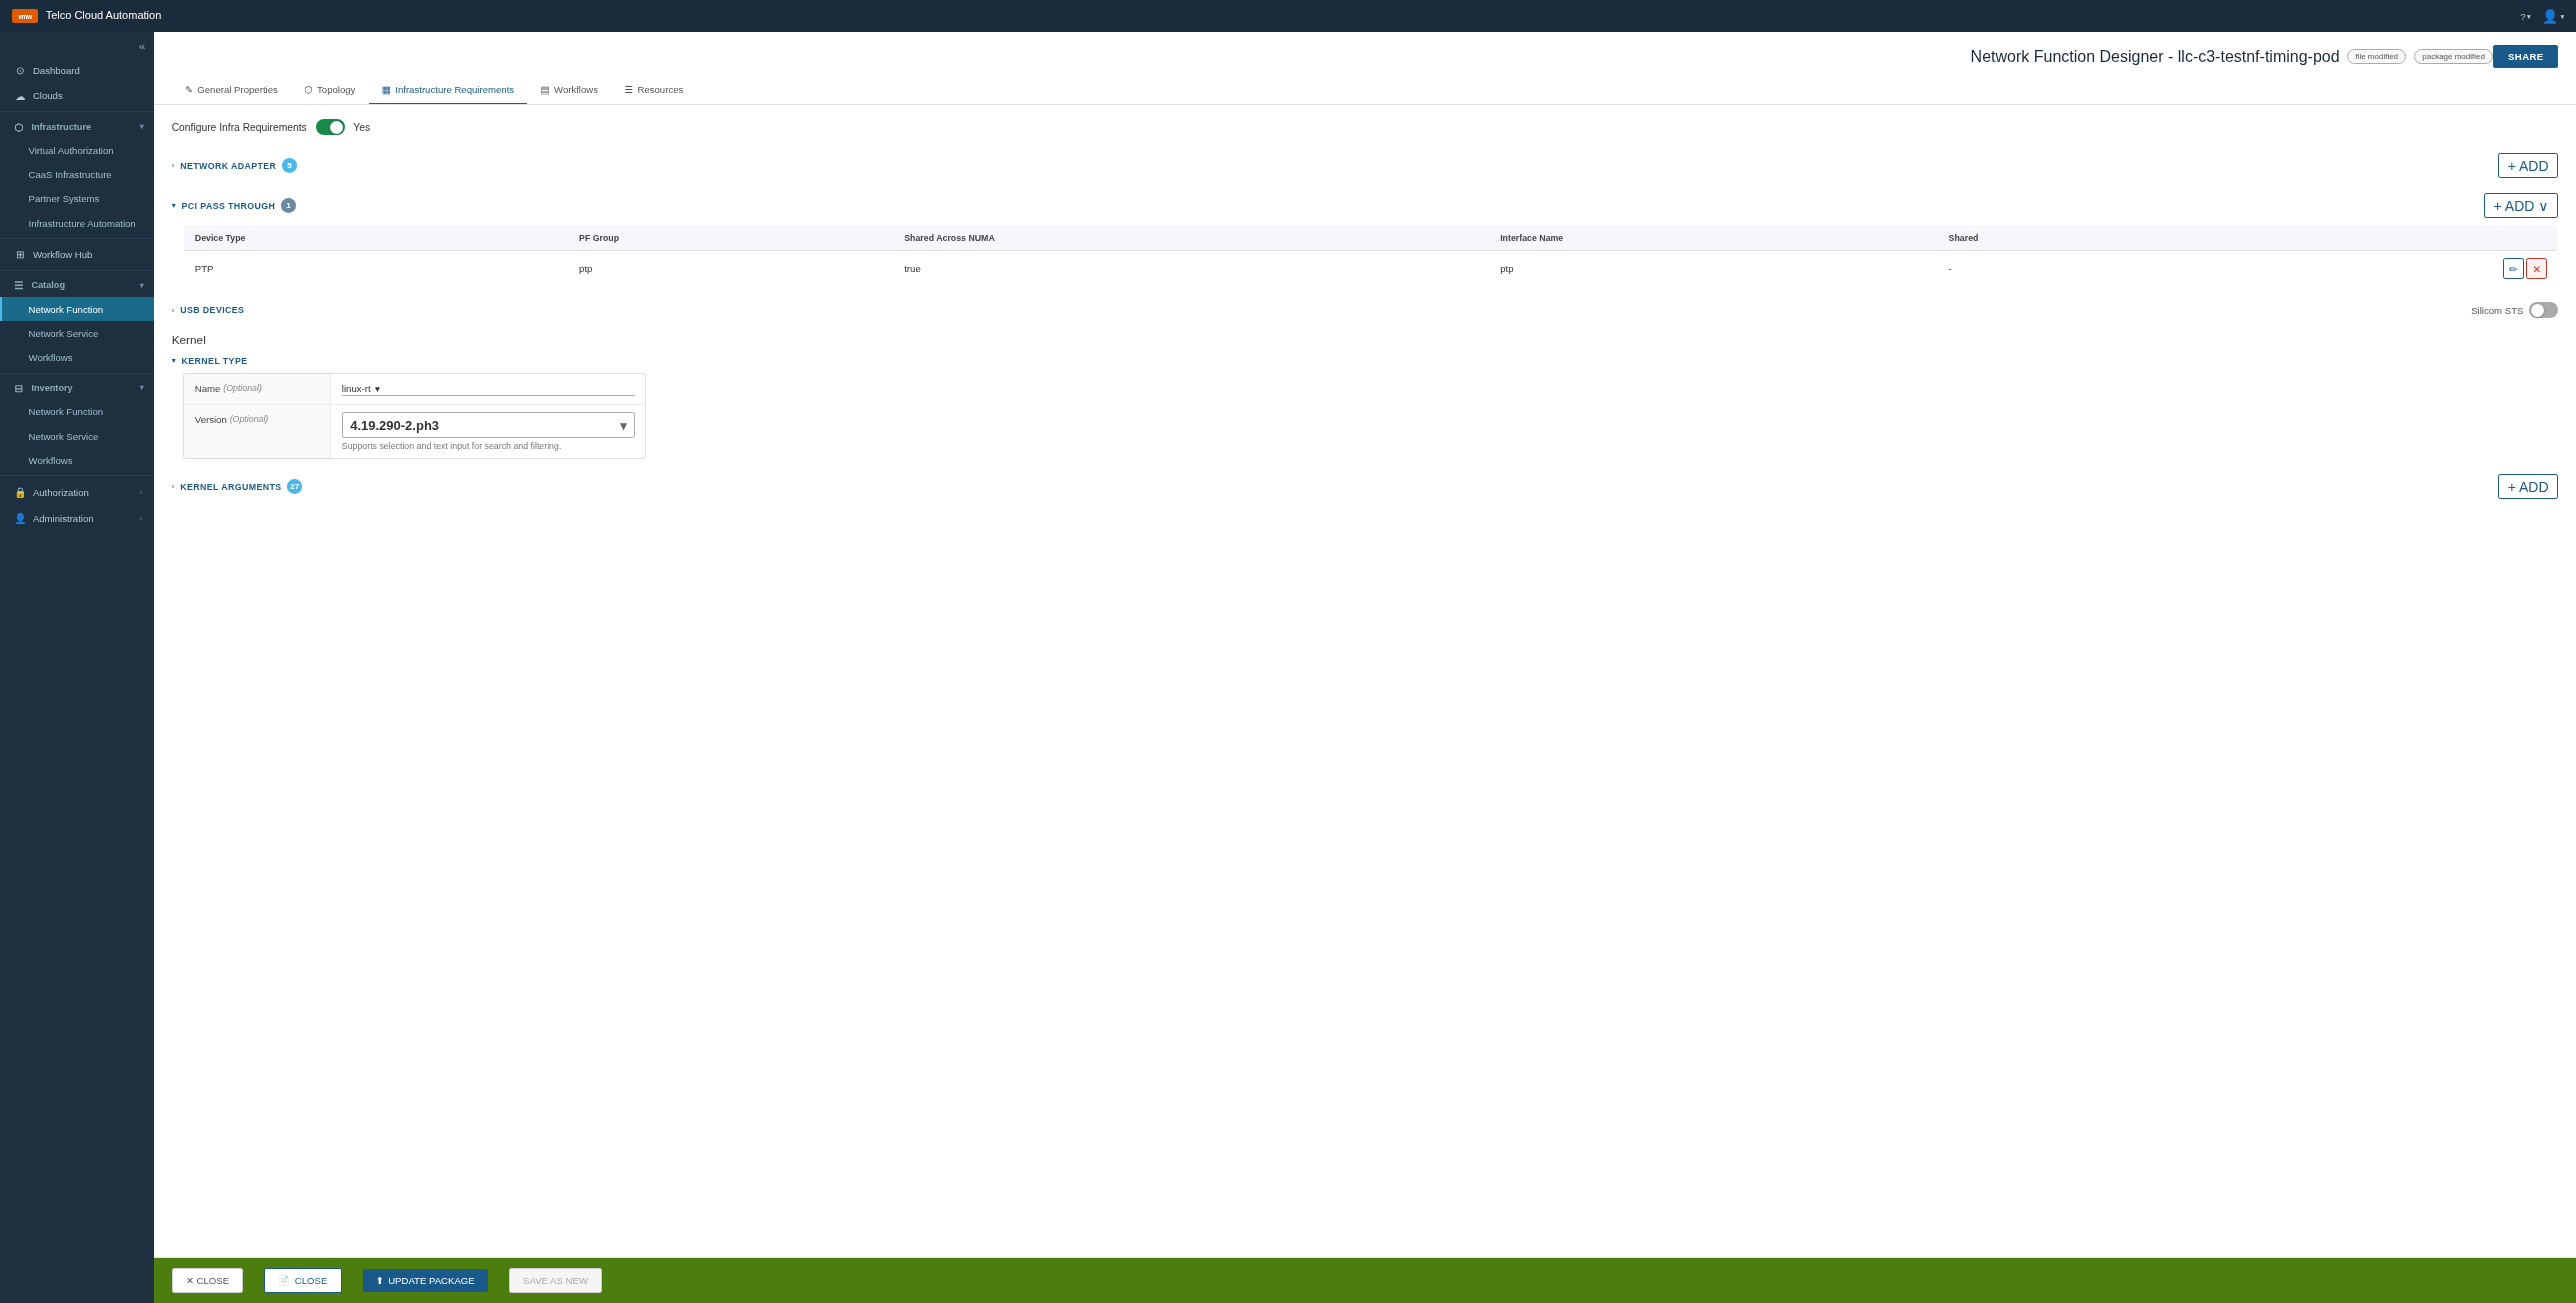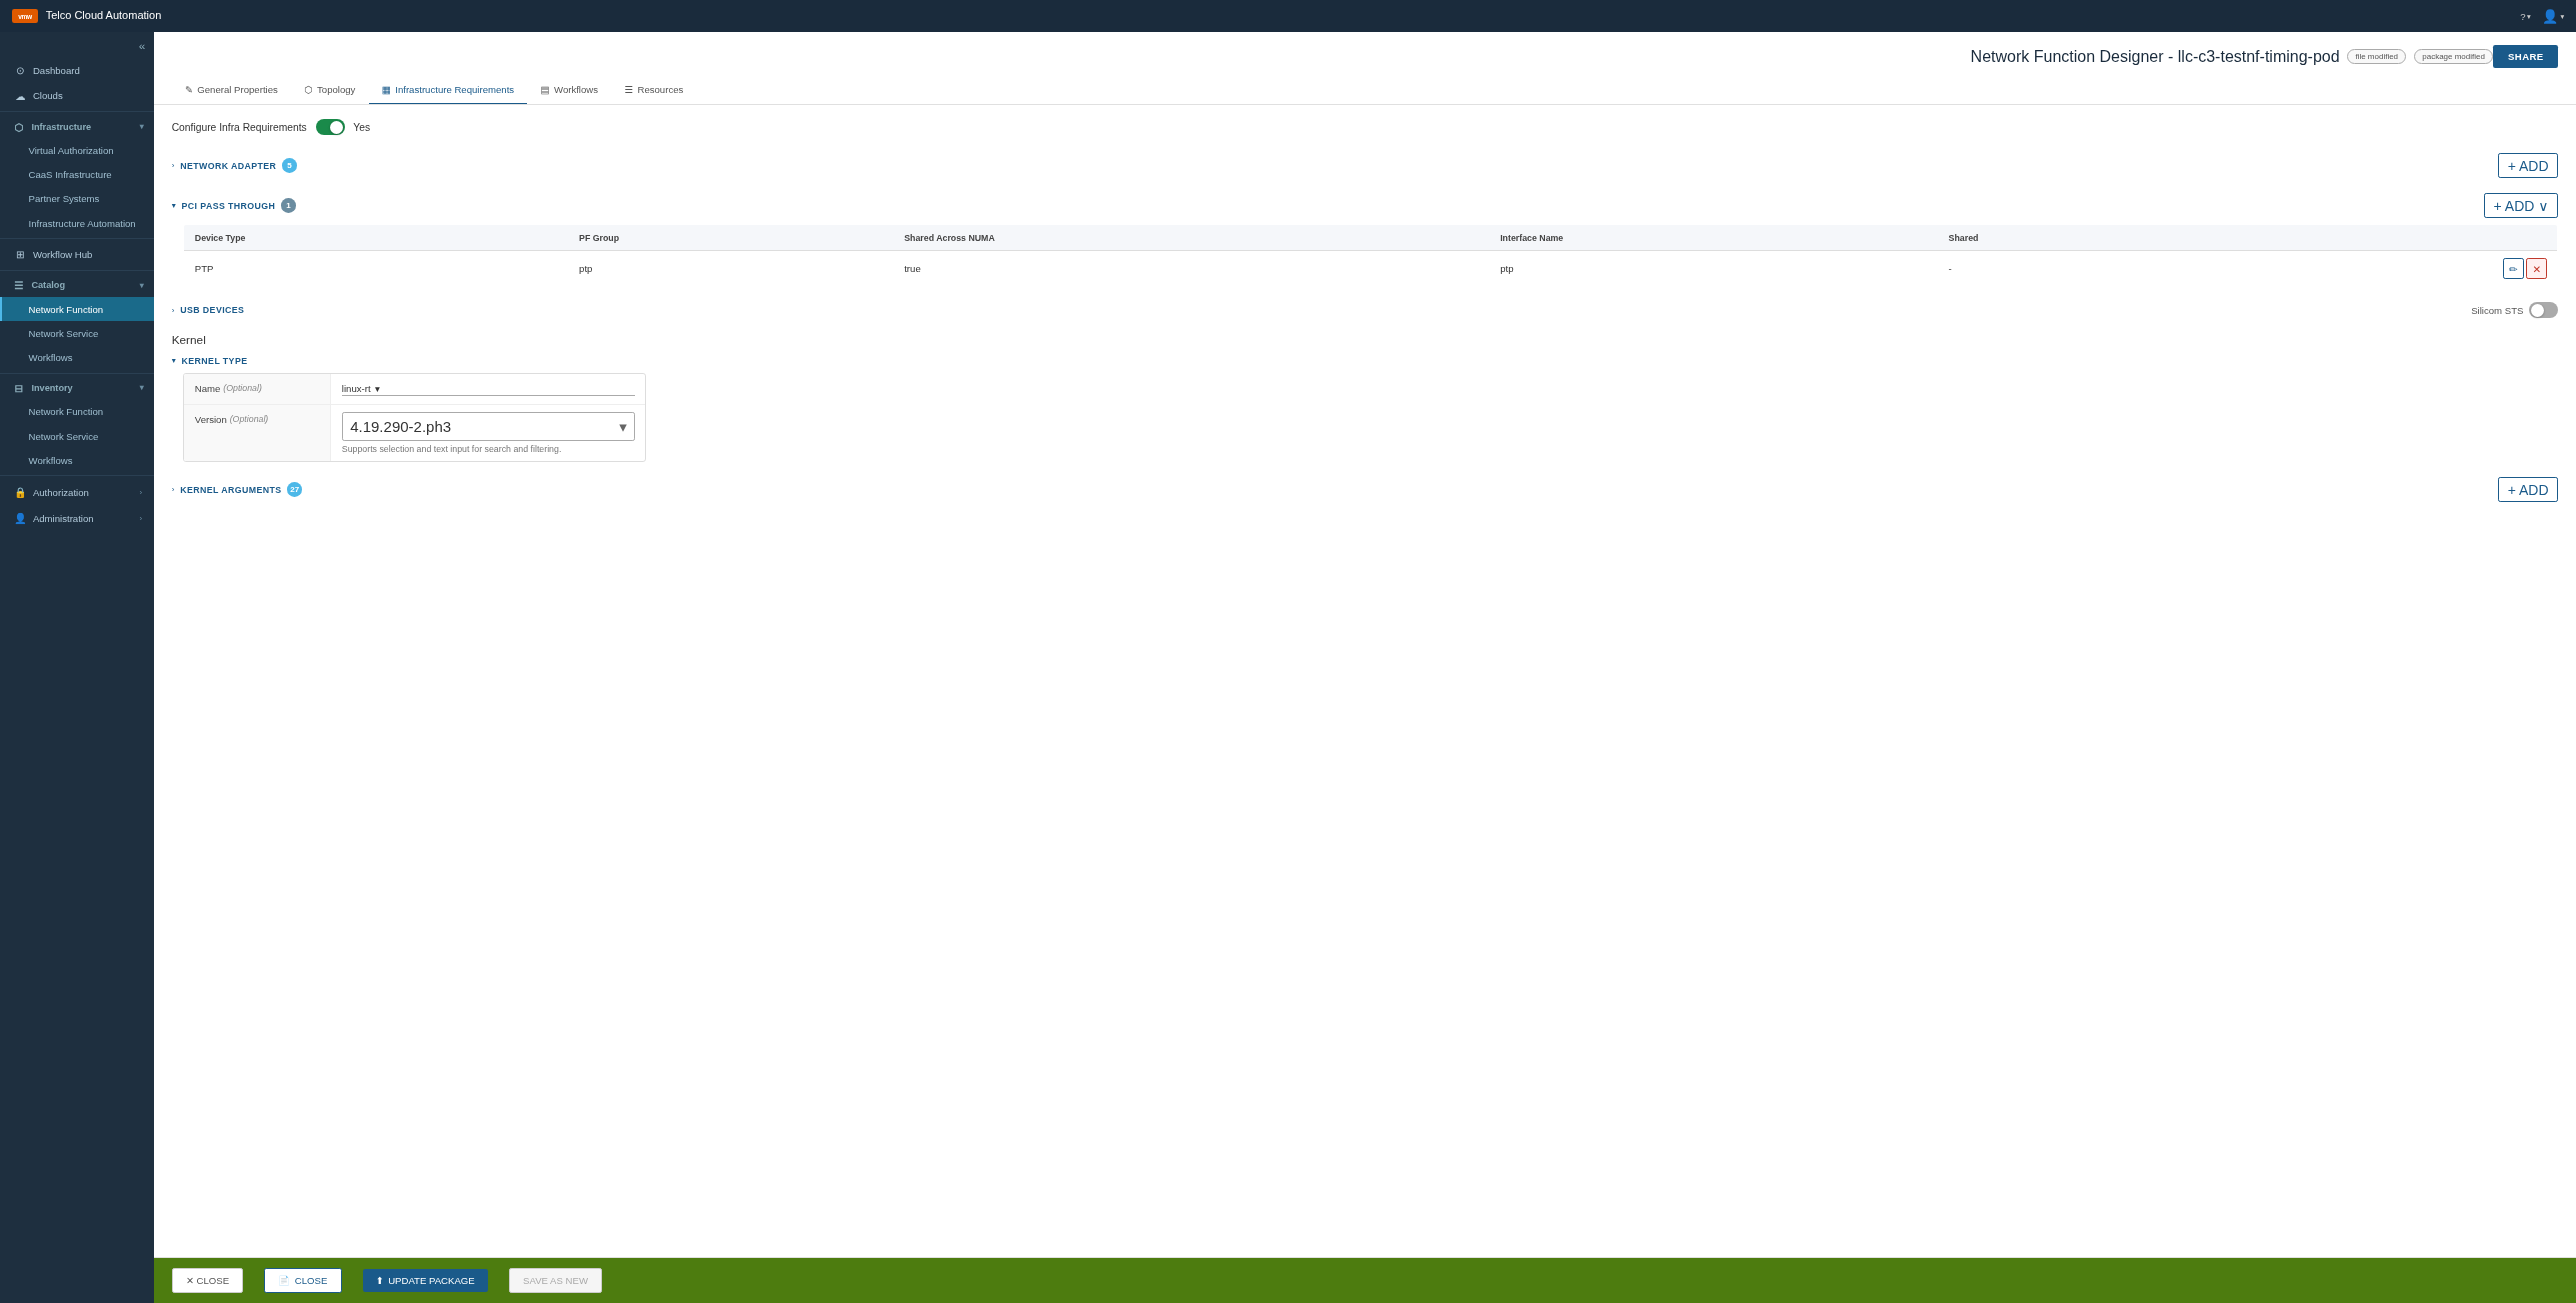--- a/index.html
+++ b/index.html
@@ -198,22 +198,22 @@
     .form-label .optional { color: #888; font-style: italic; margin-left: 2.9px; font-size: 8.8px; }
     .form-value { flex: 1; padding: 7.4px 10.3px; display: flex; flex-direction: column; gap: 2.9px; }
     .select-control {
       display: inline-flex; align-items: center; gap: 4.4px;
       border-bottom: 0.7px solid #aaa; padding: 1.5px 0;
       font-size: 9.6px; color: #333; cursor: pointer; min-width: 74px;
     }
     .dropdown-select {
       display: flex; align-items: center; gap: 1px;
       border: 0.7px solid #aaa; border-radius: 2.2px; padding: 4.4px 7.4px;
-      font-size: 15px; color: #333; cursor: pointer;
-      background: white; width: 100%;
+      font-size: 13px; color: #333; cursor: pointer;
+      background: white; width: 100%; font-weight: bold;
     }
     .dropdown-select .chevron { margin-left: auto; color: #666; }
     .hint-text { font-size: 8.8px; color: #777; }
 
     
     .bottom-bar {
       border-top: 0.7px solid #e0e0e0; background: #4d7c0f;
       padding: 10.3px 17.7px; display: flex; align-items: center; gap: 21px;
       flex-shrink: 0;
     }

